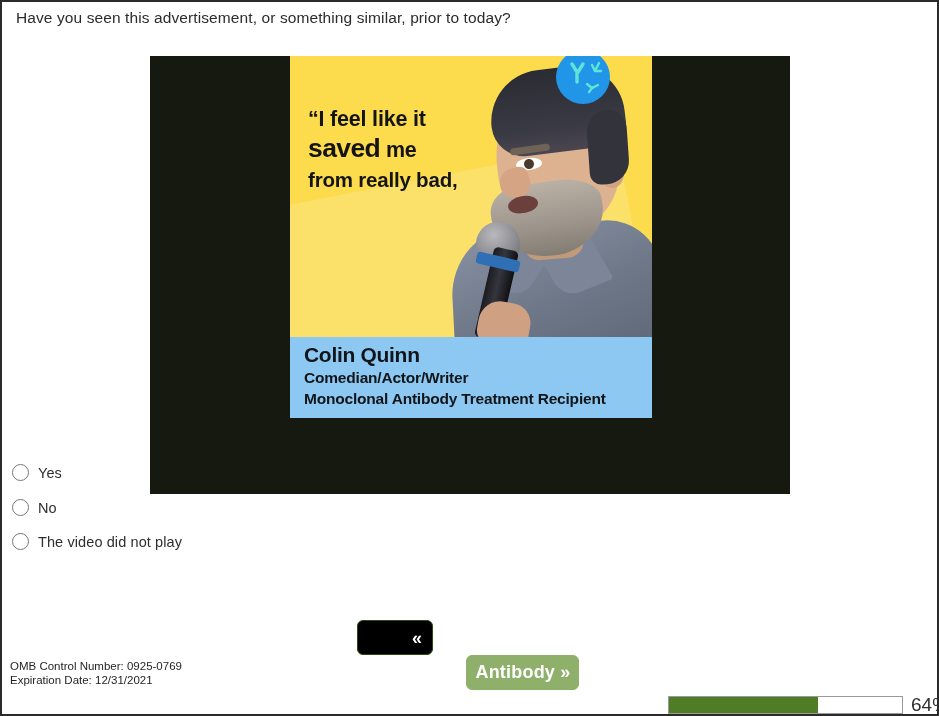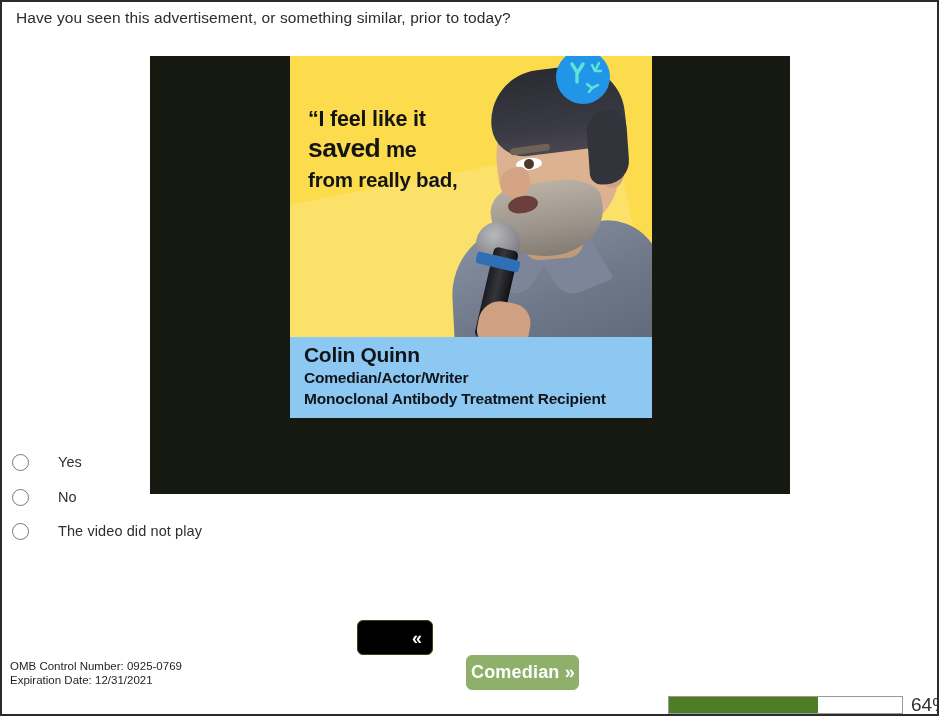--- a/index.html
+++ b/index.html
@@ -352,25 +352,24 @@
 
   
   .options {
     position: absolute;
     left: 10px;
     top: 452px;
     width: 400px;
   }
   .option {
     display: flex;
-    align-items: flex-start;
+    align-items: flex-end;
     height: 27px;
     margin-bottom: 7.5px;
     cursor: pointer;
-    gap: 20px;
   }
   .radio {
     width: 17px;
     height: 17px;
     border: 1.6px solid #777777;
     border-radius: 50%;
     background: #ffffff;
     box-sizing: border-box;
     flex: 0 0 auto;
   }
@@ -534,21 +533,21 @@
 
     <div class="option">
       <span class="radio"></span>
       <span class="option-label">The video did not play</span>
     </div>
 
   </div>
 
   <div class="buttons">
     <span class="btn btn-back" style="background: #000000; padding-left: 44px;">« Back</span>
-    <span class="btn btn-continue" style="background: rgb(143, 176, 106); border-color: rgb(143, 176, 106);">Comedian »</span>
+    <span class="btn btn-continue" style="background: rgb(143, 176, 106); border-color: rgb(143, 176, 106);">Antibody »</span>
   </div>
 
   <div class="omb">
     <div>OMB Control Number: 0925-0769</div>
     <div>Expiration Date: 12/31/2021</div>
   </div>
 
   <div class="progress-wrap">
     <div class="progress-track">
       <div class="progress-fill" style="width: 64%; background: rgb(78, 125, 38);"></div>

